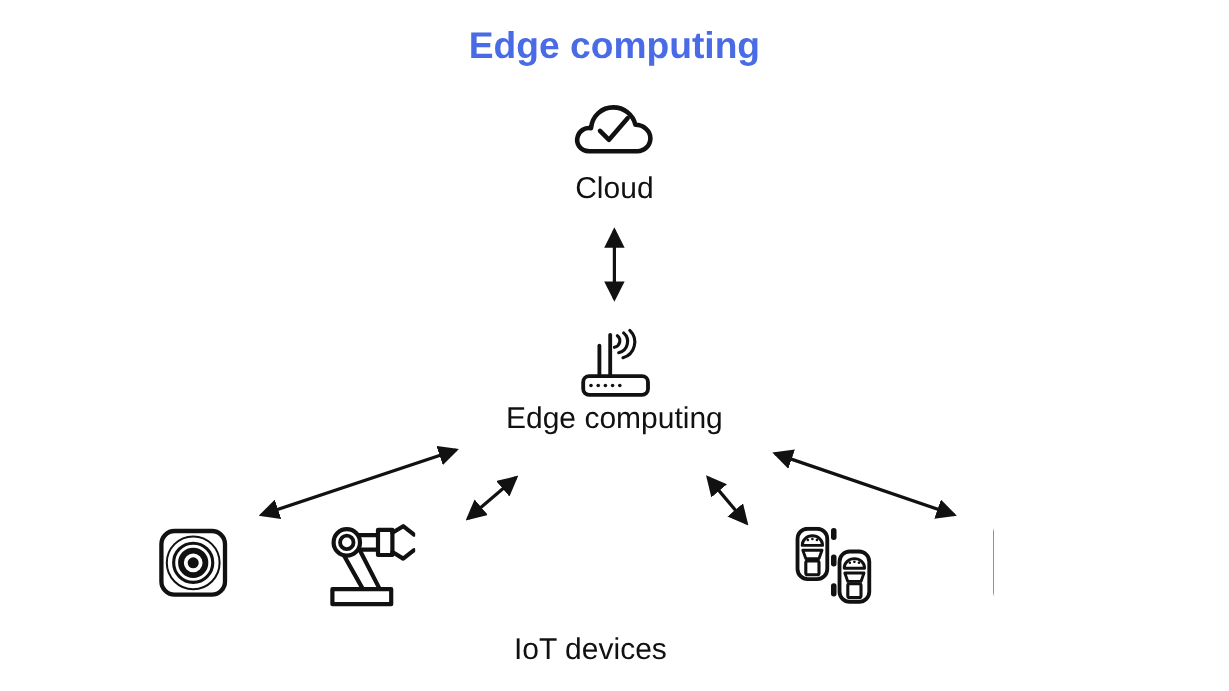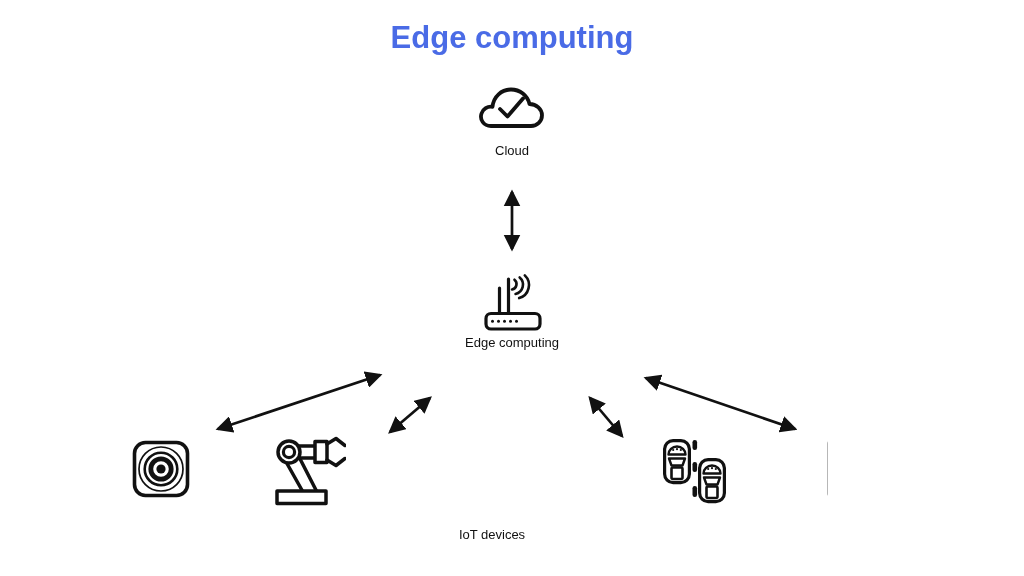--- a/index.html
+++ b/index.html
@@ -7,21 +7,21 @@
   body { background:#ffffff; font-family:"Liberation Sans","DejaVu Sans",sans-serif; }
   .canvas {
     position:relative; width:828px; height:576px; background:#ffffff; overflow:hidden;
   }
   .title {
     position:absolute; left:0; top:20px; width:1024px; text-align:center;
     font-size:31px; font-weight:bold; color:var(--accent); letter-spacing:0px;
   }
   .node-label {
     position:absolute; transform:translateX(-50%);
-    font-size:13px; color:var(--ink); white-space:nowrap;
+    font-size:25px; color:var(--ink); white-space:nowrap;
   }
   .label-cloud { left:512px; top:143px; }
   .label-edge  { left:512px; top:335px; }
   .label-iot   { left:492px; top:527px; }
   .icon { position:absolute; }
   .icon-cloud  { left:474px; top:82px; }
   .icon-router { left:481px; top:271px; }
   .icon-speaker{ left:132px; top:440px; }
   .icon-robot  { left:268px; top:429px; }
   .icon-cars   { left:661px; top:439px; }

